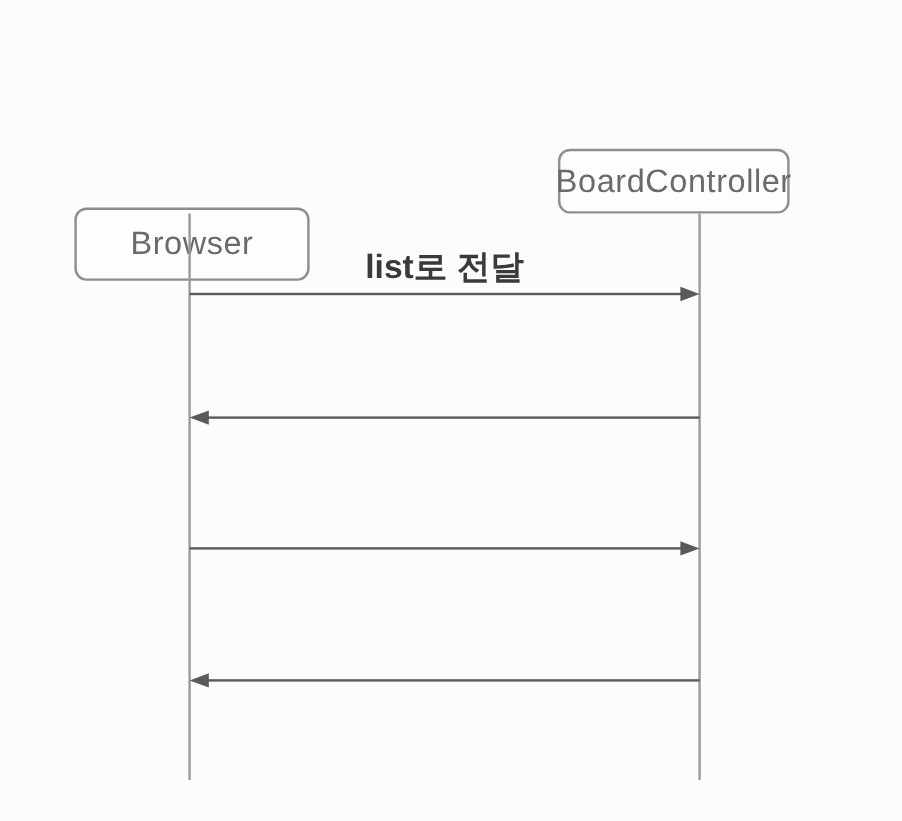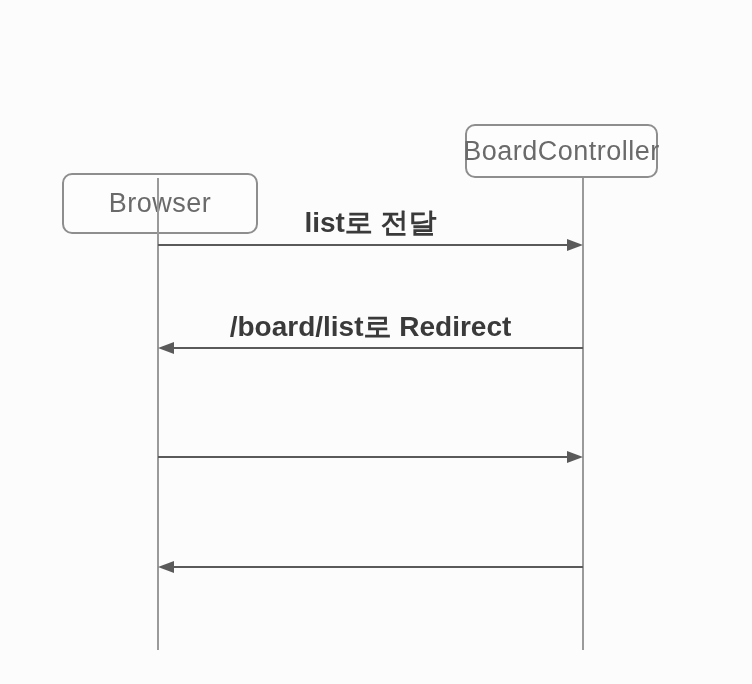--- a/index.html
+++ b/index.html
@@ -108,21 +108,20 @@
     <span>BoardController</span>
   </div>
 
   <div class="lifeline lifeline-left"></div>
   <div class="lifeline lifeline-right"></div>
 
   <div class="msg-label centered label-1">list로 전달</div>
   <div class="msg-line line-1"></div>
   <div class="arrowhead right head-1"></div>
 
-  <div class="msg-label centered label-2">/board/list로 Redirect</div>
   <div class="msg-line line-2"></div>
   <div class="arrowhead left head-2"></div>
 
   <div class="msg-line line-3"></div>
   <div class="arrowhead right head-3"></div>
 
   <div class="msg-line line-4"></div>
   <div class="arrowhead left head-4"></div>
 
 </div>

